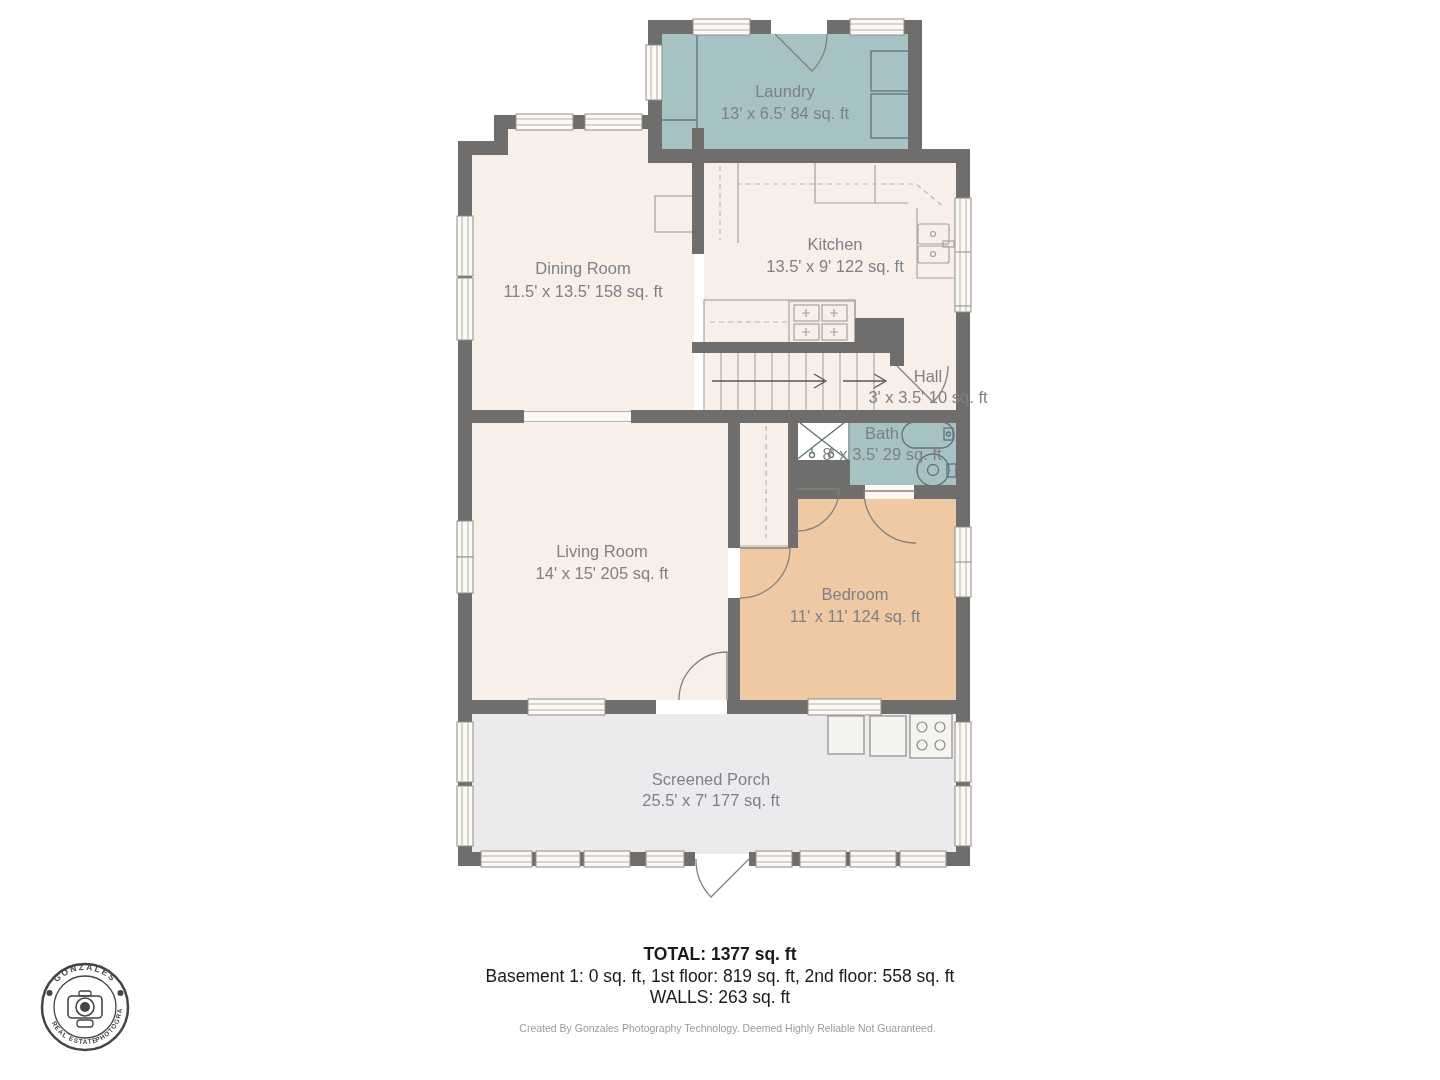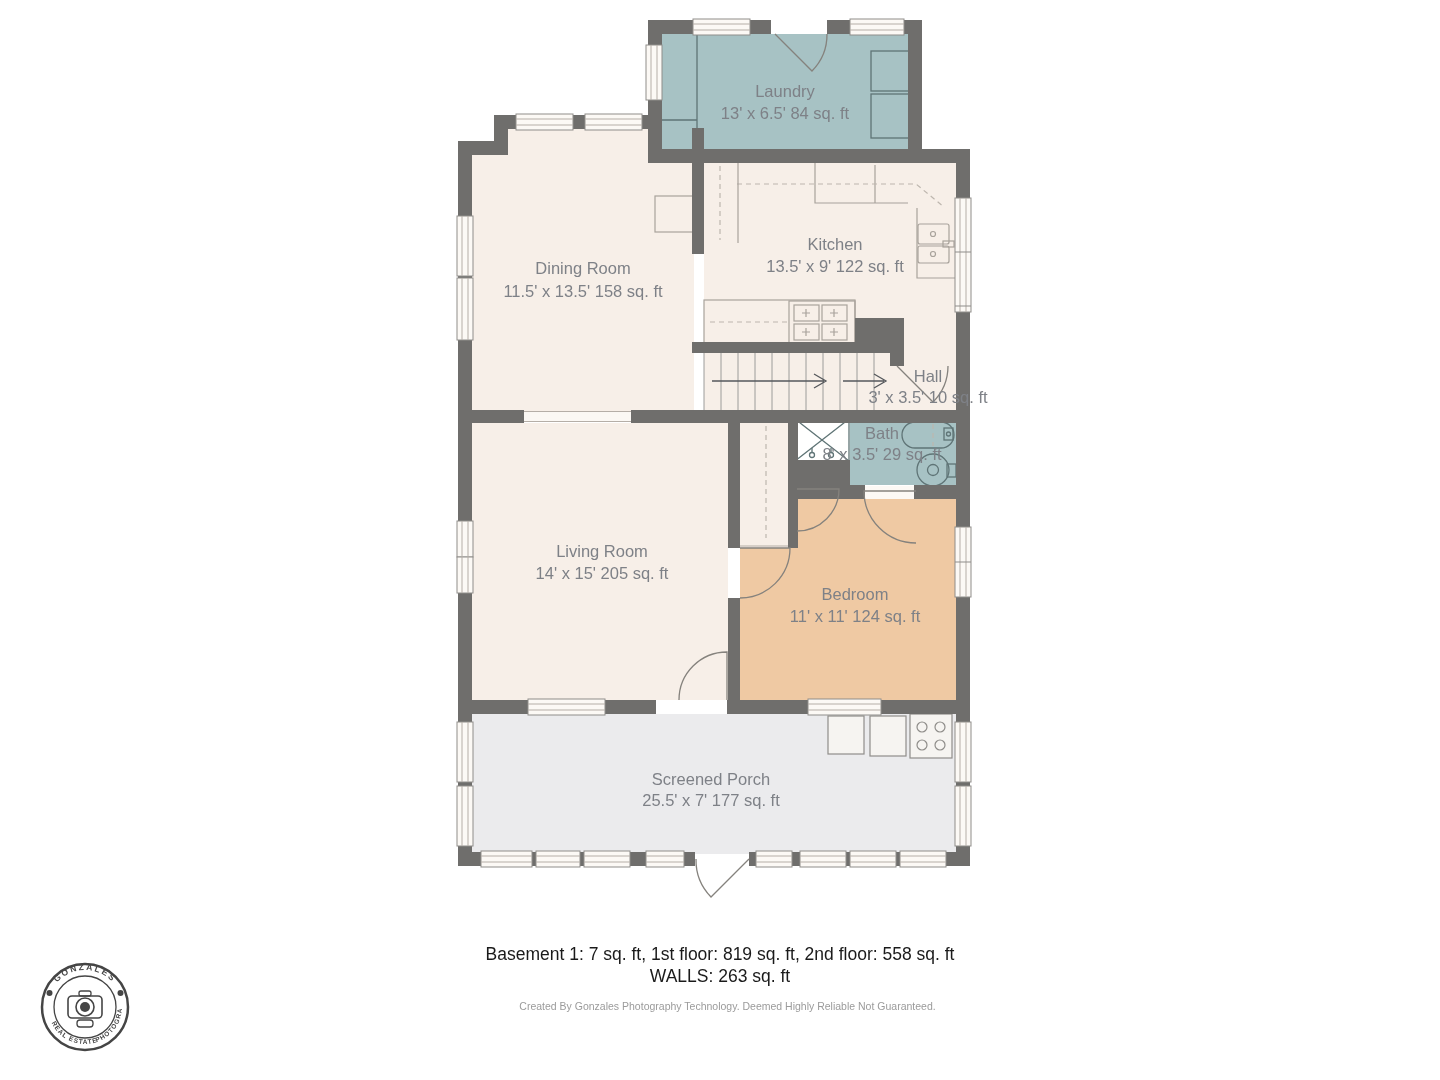--- a/index.html
+++ b/index.html
@@ -250,21 +250,22 @@
     <text class="lbl" x="602" y="579">14' x 15' 205 sq. ft</text>
     <text class="lbl" x="855" y="600">Bedroom</text>
     <text class="lbl" x="855" y="622">11' x 11' 124 sq. ft</text>
     <text class="lbl" x="711" y="785">Screened Porch</text>
     <text class="lbl" x="711" y="806">25.5' x 7' 177 sq. ft</text>
   </g>
 </svg>
 
 
 <div class="summary">
-  <div>Basement 1: 7 sq. ft, 1st floor: 819 sq. ft, 2nd floor: 558 sq. ft</div>
+  <div class="total">TOTAL: 1377 sq. ft</div>
+  <div>Basement 1: 0 sq. ft, 1st floor: 819 sq. ft, 2nd floor: 558 sq. ft</div>
   <div>WALLS: 263 sq. ft</div>
   <div class="credit">Created By Gonzales Photography Technology. Deemed Highly Reliable Not Guaranteed.</div>
 </div>
 
 
 <svg class="logo" width="94" height="94" viewBox="0 0 94 94">
   <g fill="none" stroke="#454545">
     <circle cx="47" cy="47" r="43" stroke-width="2.5"></circle>
     <circle cx="47" cy="47" r="31" stroke-width="1.3"></circle>
     <g>

